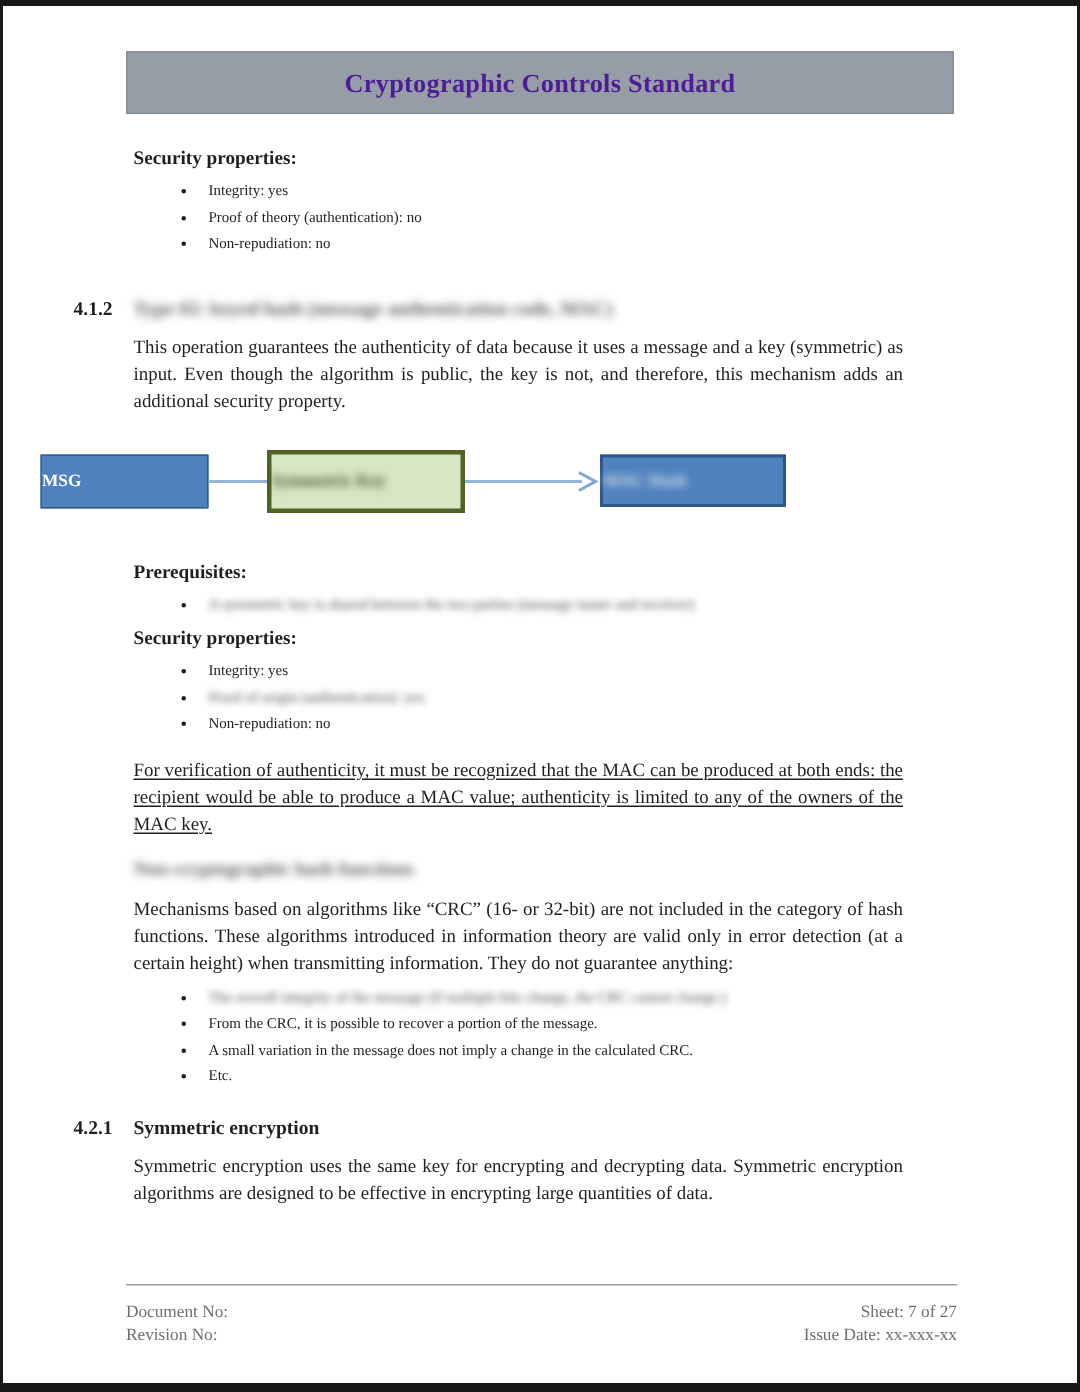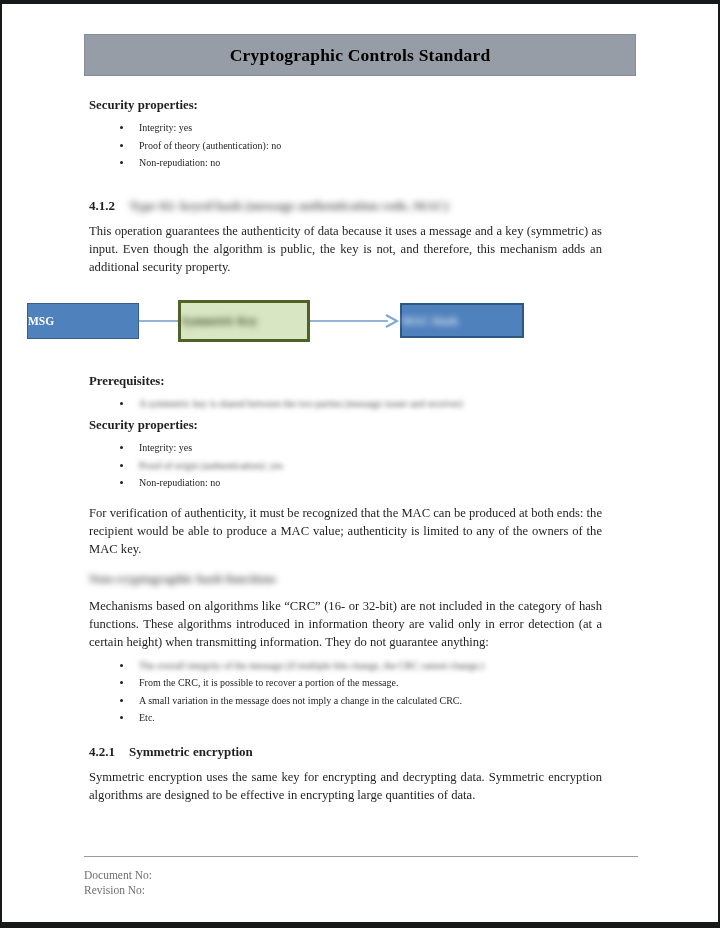--- a/index.html
+++ b/index.html
@@ -20,46 +20,46 @@
 
   .banner{
     margin:34px 82px 0 82px;
     height:42px;
     background:#969da6;
     border:1px solid #878e98;
     display:flex;align-items:center;justify-content:center;
     box-sizing:border-box;
   }
   .banner span{
-    color:#000000;font-size:17.5px;font-weight:bold;letter-spacing:.2px;
+    color:#4c1d95;font-size:17.5px;font-weight:bold;letter-spacing:.2px;
   }
 
   .content{padding:0 80px 0 47px;}
 
   .label{font-weight:bold;font-size:12.8px;margin:0 0 0 40px;}
   .mt22{margin-top:22px;}
   .mt26{margin-top:26px;}
 
   ul.bullets{
     margin:6px 0 0 40px;padding-left:44px;
   }
   ul.bullets li{
     font-size:10px;line-height:17.5px;
     padding-left:6px;
   }
 
-  .heading{display:flex;font-weight:bold;font-size:13px;margin-left:40px;}
+  .heading{display:flex;font-weight:bold;font-size:13px;}
   .hnum{width:40px;flex:none;}
   .htitle{flex:1;}
 
   p.body{
     margin:8px 0 0 40px;width:513px;
     font-size:12.6px;line-height:18px;text-align:justify;
   }
-  p.underlined{text-underline-offset:2px;}
+  p.underlined{text-decoration:underline;text-underline-offset:2px;}
   .blur-soft{filter:blur(2.6px);color:#4a4a4a;}
   .blur-heading{filter:blur(3px);color:#606060;}
   .blur-on-blue{filter:blur(3px);color:#d9e4f0;}
   .blur-on-green{filter:blur(3px);color:#3c4c2a;}
 
   
   .diagram{
     margin:20px 0 0 -22px; 
     height:50px;
     display:flex;align-items:center;
@@ -171,16 +171,20 @@
     </div>
     <p class="body">Symmetric encryption uses the same key for encrypting and decrypting data. Symmetric encryption algorithms are designed to be effective in encrypting large quantities of data.</p>
 
   </div>
 
   <div class="footer">
     <div class="left">
       <div>Document No:</div>
       <div>Revision No:</div>
     </div>
+    <div class="right">
+      <div>Sheet: 7 of 27</div>
+      <div>Issue Date: xx-xxx-xx</div>
+    </div>
   </div>
 
   <div class="edge bottom"></div>
 </div>
 
 </body></html>

